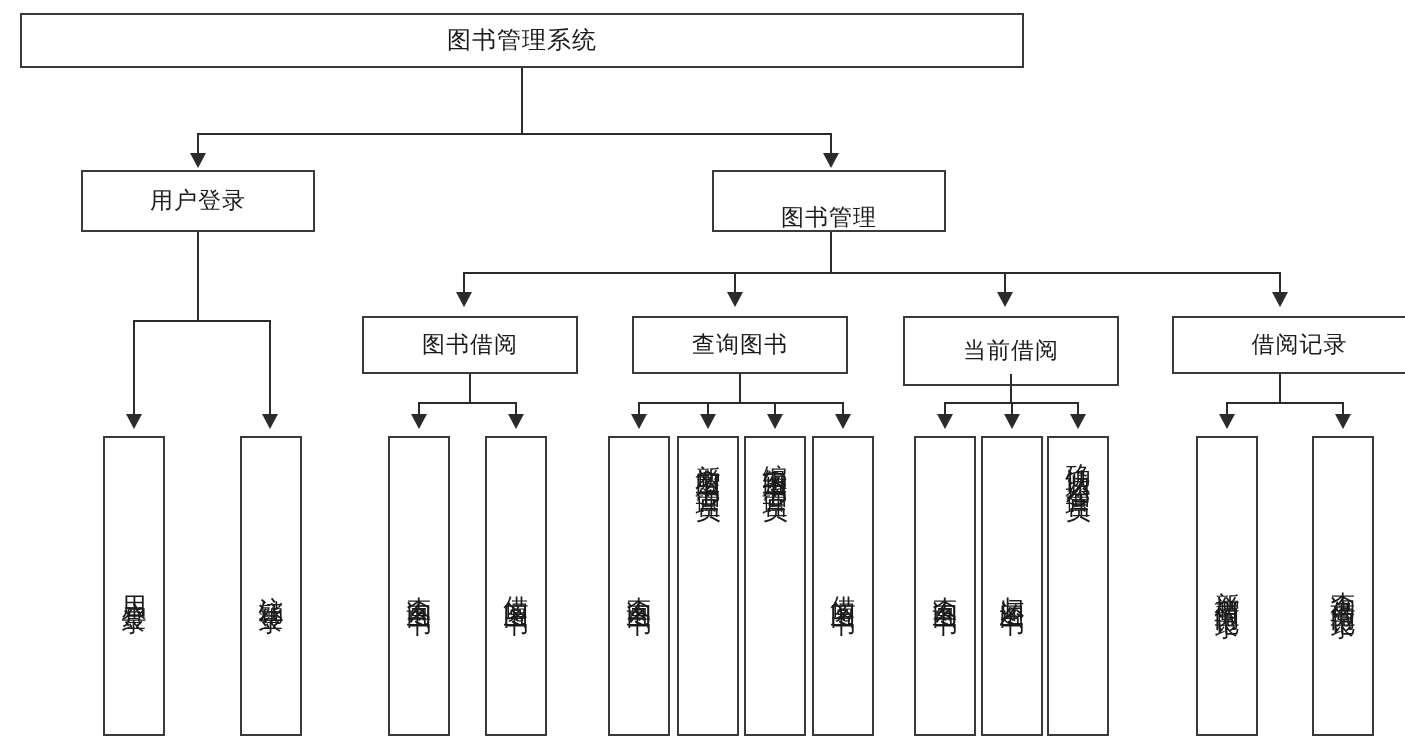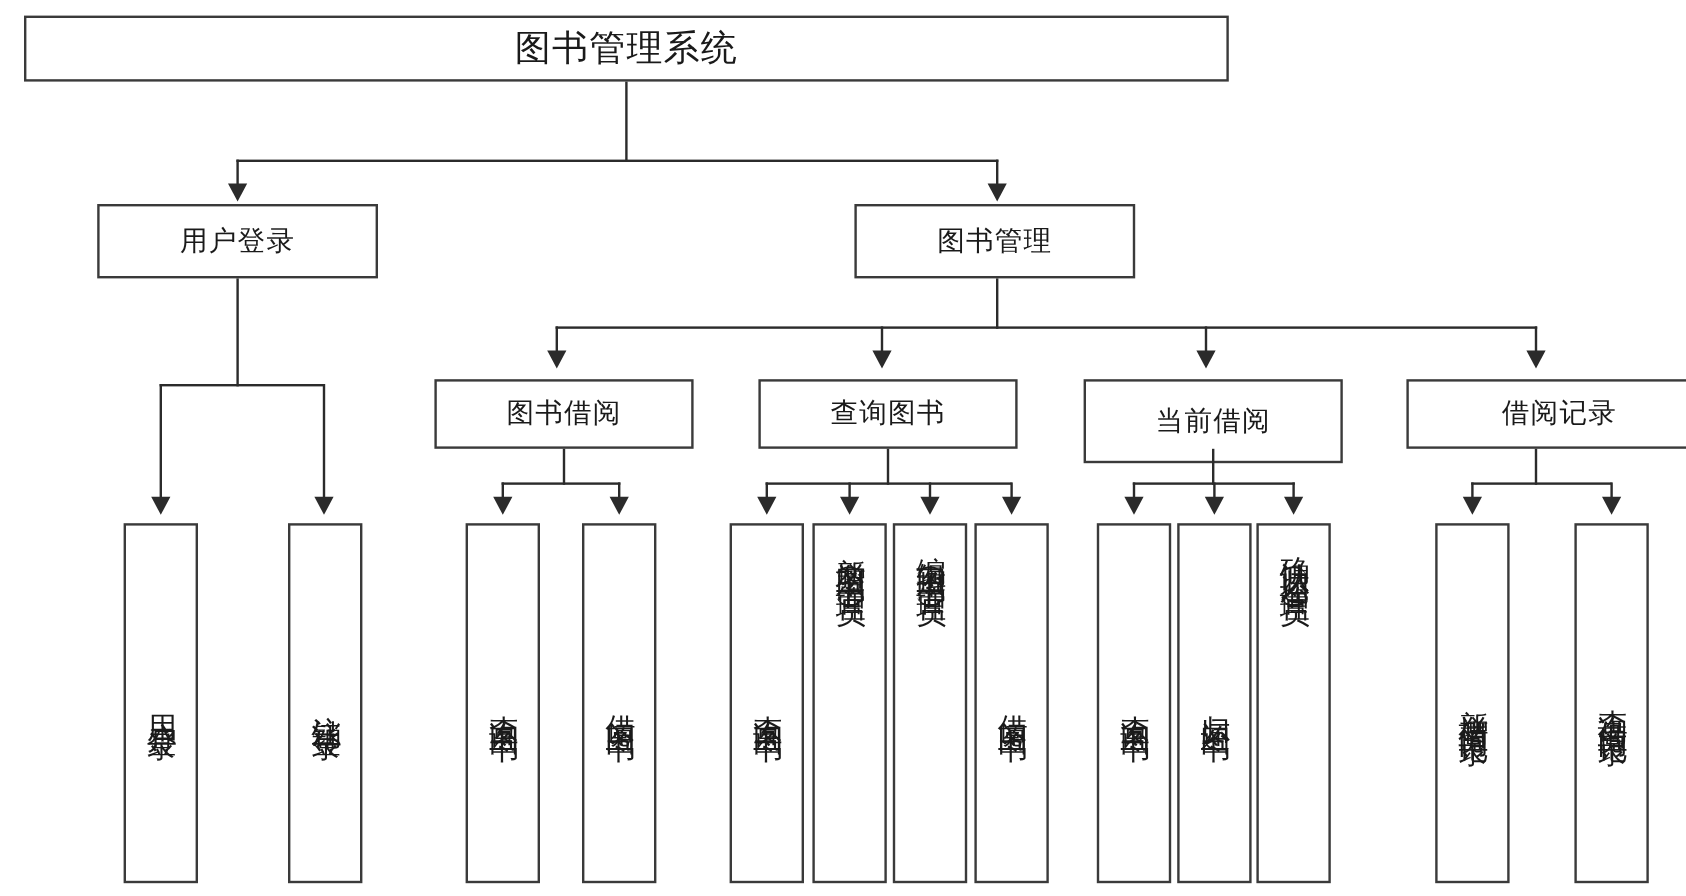--- a/index.html
+++ b/index.html
@@ -30,21 +30,21 @@
     justify-content: center;
     text-align: center;
     color: #1a1a1a;
   }
   .node.h {
     font-size: 23px;
     letter-spacing: 1px;
     line-height: 1.1;
   }
   .node.root {
-    font-size: 30px;
+    font-size: 24px;
   }
   
   .node.v {
     align-items: flex-start;
     justify-content: center;
     padding-top: 6px;
   }
   .node.v .vtext {
     writing-mode: vertical-rl;
     text-orientation: upright;
@@ -93,21 +93,21 @@
   <div class="seg vline" style="left:521px; top:68px; height:66px;"></div>
   <div class="seg hline" style="left:197px; top:133px; width:635px;"></div>
   <div class="seg vline" style="left:197px; top:133px; height:22px;"></div>
   <div class="arrow" style="left:190px; top:153px;"></div>
   <div class="seg vline" style="left:830px; top:133px; height:22px;"></div>
   <div class="arrow" style="left:823px; top:153px;"></div>
 
   <div class="node h" style="left:81px; top:170px; width:234px; height:62px;">
     <span>用户登录</span>
   </div>
-  <div class="node h" style="left:712px; top:170px; width:234px; height:62px;">
+  <div class="node h" style="left:712px; top:170px; width:234px; height:62px;align-items:flex-end;">
     <span>图书管理</span>
   </div>
 
   <div class="seg vline" style="left:197px; top:232px; height:90px;"></div>
   <div class="seg hline" style="left:133px; top:320px; width:137px;"></div>
   <div class="seg vline" style="left:133px; top:320px; height:96px;"></div>
   <div class="arrow" style="left:126px; top:414px;"></div>
   <div class="seg vline" style="left:269px; top:320px; height:96px;"></div>
   <div class="arrow" style="left:262px; top:414px;"></div>
 

